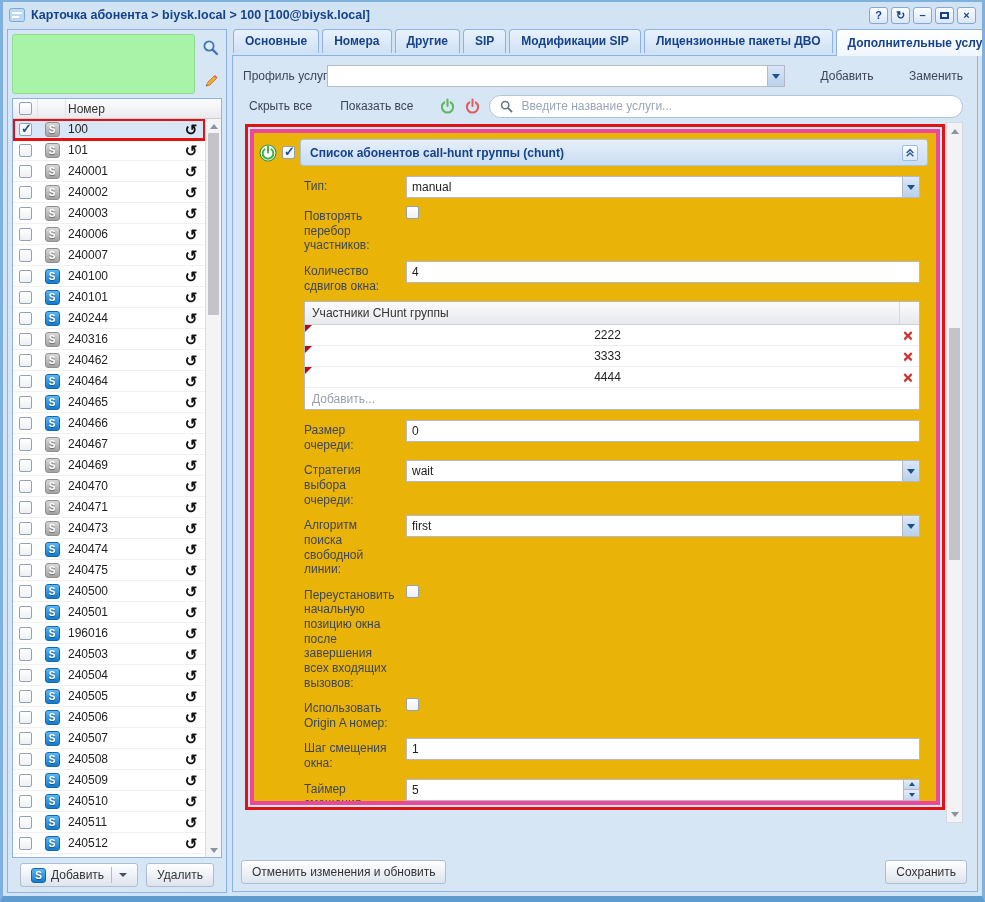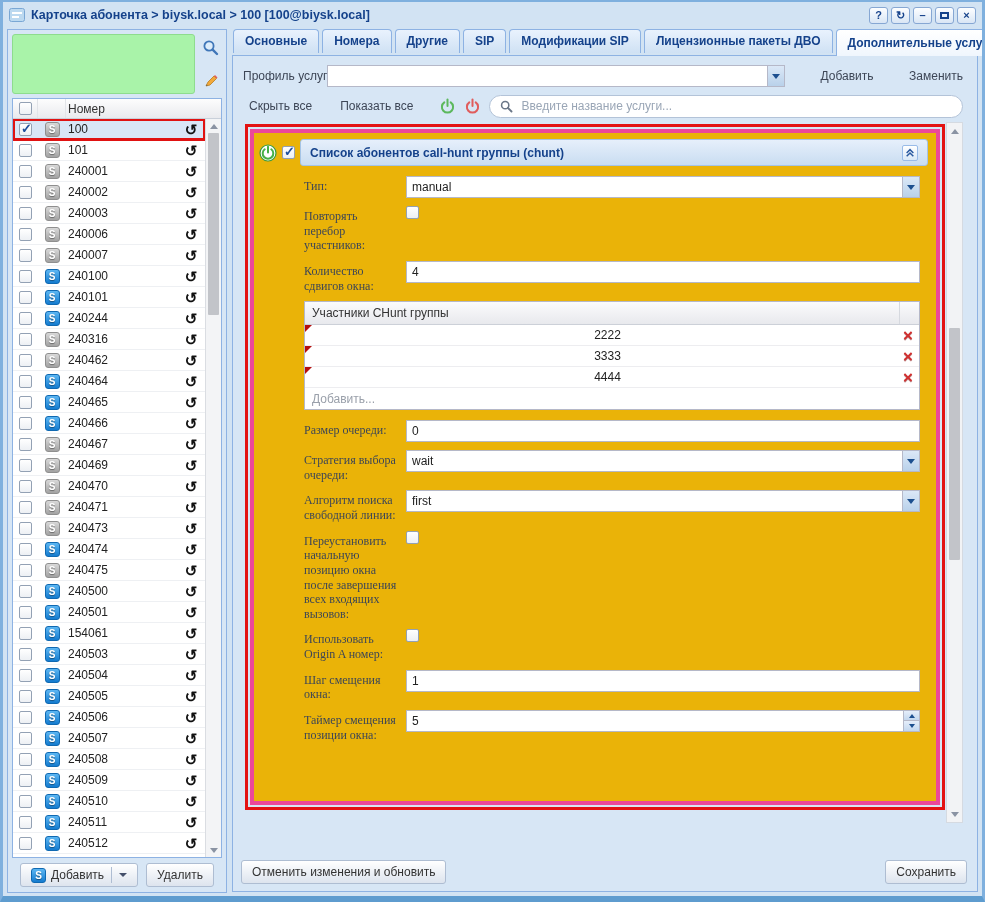--- a/index.html
+++ b/index.html
@@ -89,21 +89,21 @@
     border:3px solid #e31212;}
   .service-panel{position:absolute;inset:2px;background:#eab308;border:4px solid #ec4899;overflow:hidden;}
   .sp-head{display:flex;align-items:center;gap:5px;padding:6px 8px 4px 5px;}
   .sp-titlebar{flex:1;height:27px;border:1px solid #a5c4e6;border-radius:3px;
     background:linear-gradient(#e6effb,#c9ddf1);display:flex;align-items:center;padding:0 9px;
     font-weight:bold;color:#15428b;}
   .collapse-btn{margin-left:auto;width:16px;height:16px;border:1px solid #99bbe8;border-radius:2px;
     background:linear-gradient(#ffffff,#d9e8f7);display:flex;align-items:center;justify-content:center;cursor:pointer;}
   .sp-body{padding:6px 16px 8px 50px;}
   .frow{display:flex;margin-bottom:8px;}
-  .flabel{width:102px;min-width:102px;padding:3px 8px 0 0;color:#3d4656;line-height:1.22;font-family:Liberation Serif, serif;}
+  .flabel{width:102px;min-width:102px;padding:3px 8px 0 0;color:#3d4656;line-height:1.22;}
   .fctrl{flex:1;min-width:0;}
   .tinput{width:100%;height:22px;border:1px solid #b5b8c8;padding:1px 5px;font-size:12px;
     font-family:"Liberation Sans",sans-serif;color:#222;background:#fff;outline:none;}
   .spinwrap{position:relative;}
   .spinwrap .tinput{padding-right:20px;}
   .spin{position:absolute;right:1px;top:1px;bottom:1px;width:16px;display:flex;flex-direction:column;border-left:1px solid #b5b8c8;}
   .spin div{flex:1;background:linear-gradient(#e6eefa,#c3d7ee);display:flex;align-items:center;justify-content:center;cursor:pointer;}
   .spin .s-up{border-bottom:1px solid #b5b8c8;}
   .mini-up{width:0;height:0;border-left:3px solid transparent;border-right:3px solid transparent;border-bottom:4px solid #1c4f8f;}
   .mini-down{width:0;height:0;border-left:3px solid transparent;border-right:3px solid transparent;border-top:4px solid #1c4f8f;}
@@ -473,21 +473,21 @@
               <span class="hist-glyph">↺</span>
             </span>
           </div>
           <div class="lrow">
             <span class="c-check">
               <span class="cb"></span>
             </span>
             <span class="c-flag">
               <span class="sflag blue">S</span>
             </span>
-            <span class="c-num">154061</span>
+            <span class="c-num">196016</span>
             <span class="c-hist">
               <span class="hist-glyph">↺</span>
             </span>
           </div>
           <div class="lrow">
             <span class="c-check">
               <span class="cb"></span>
             </span>
             <span class="c-flag">
               <span class="sflag blue">S</span>

